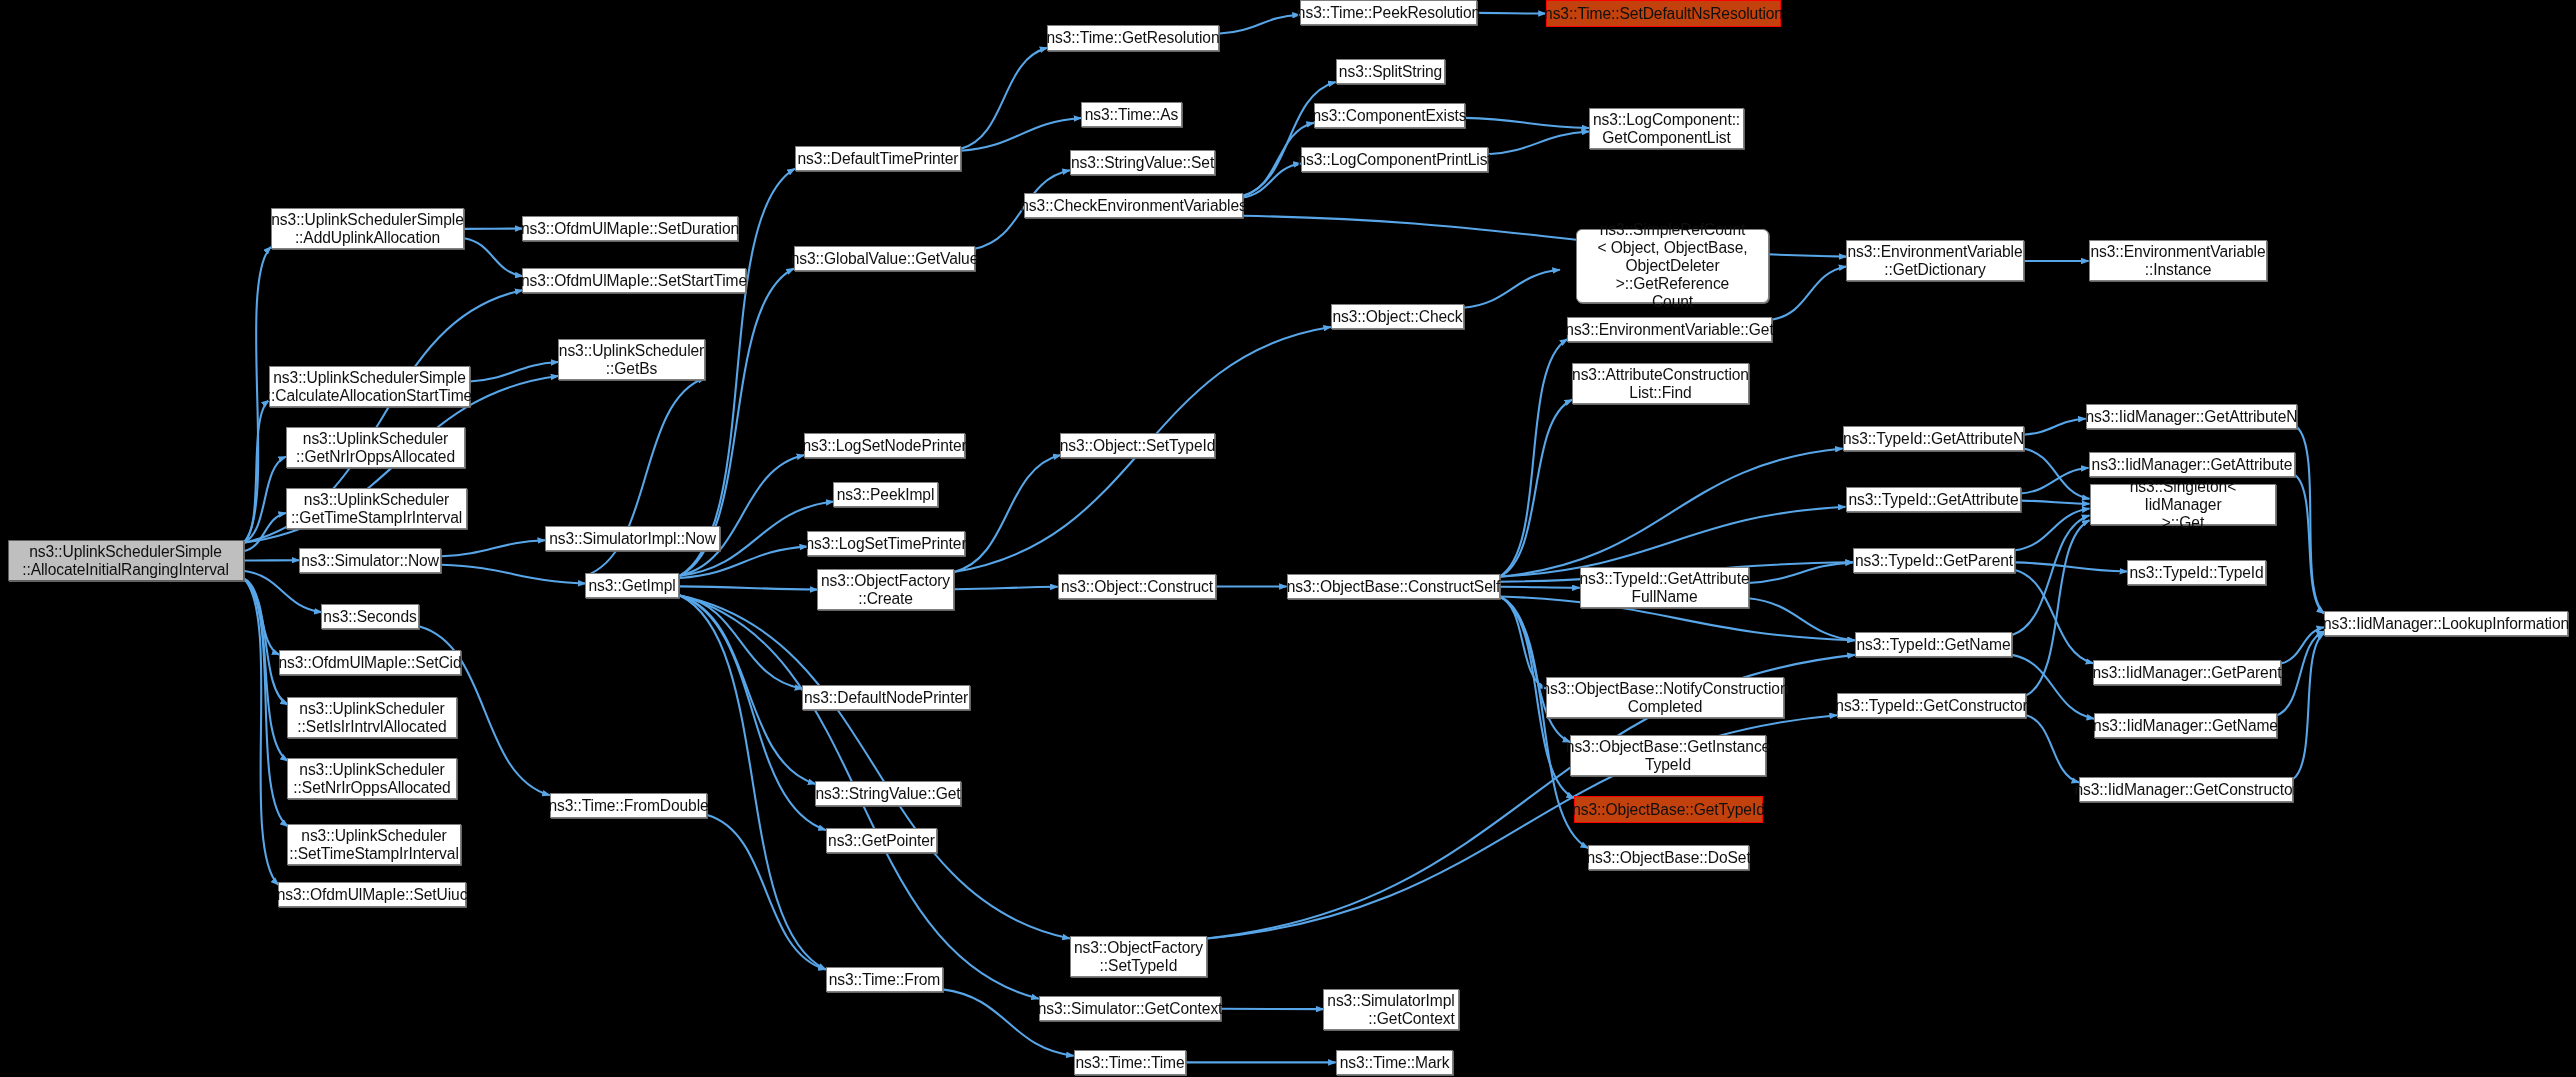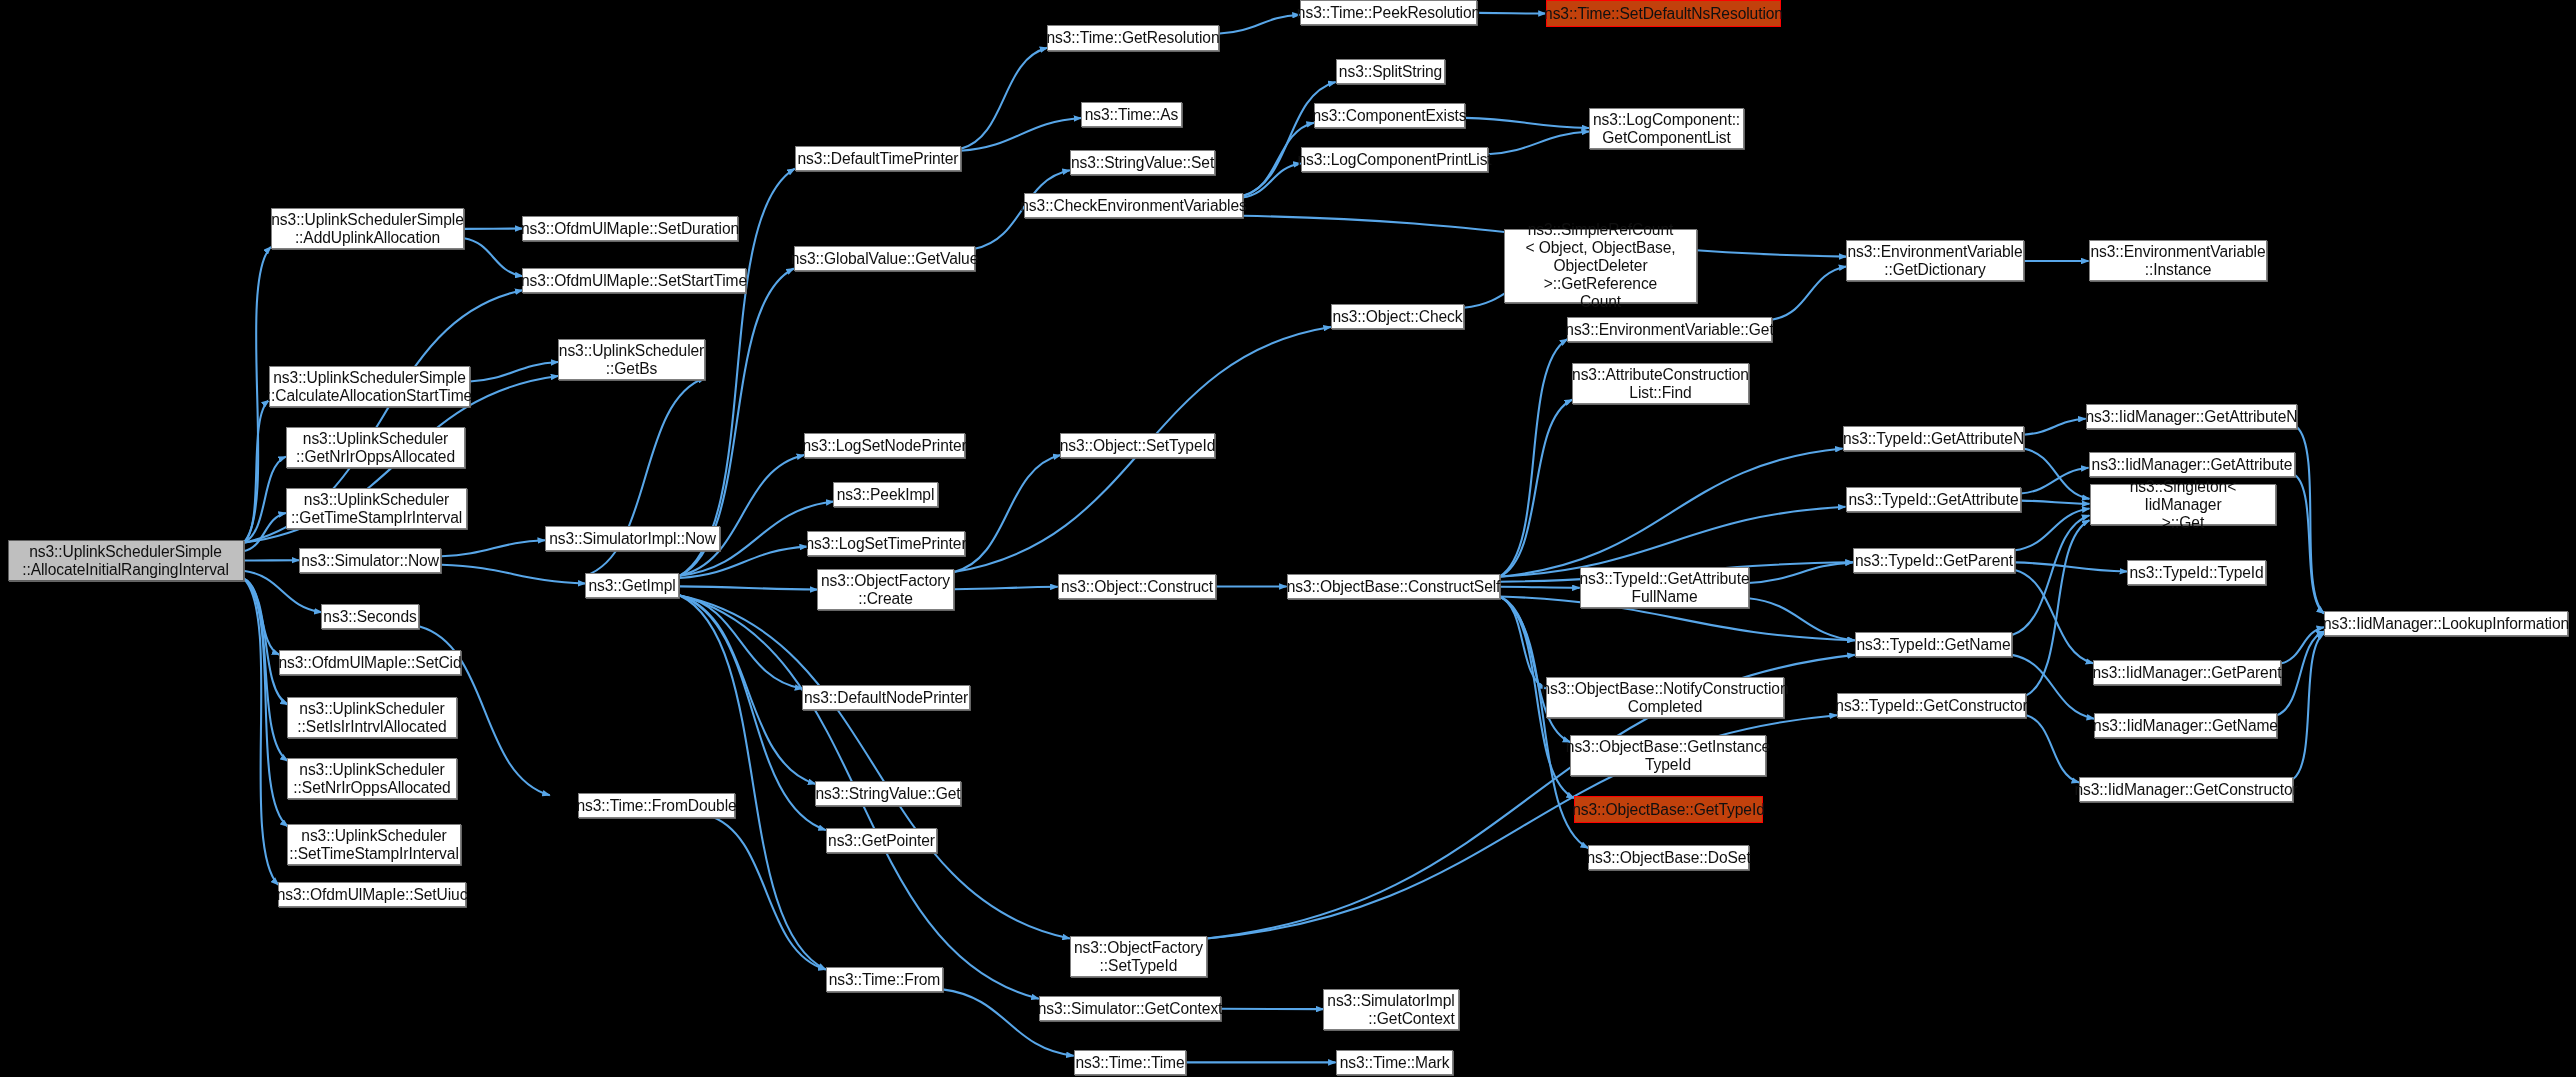--- a/index.html
+++ b/index.html
@@ -155,21 +155,21 @@
       <div class="node" style="left: 299px; top: 548px; width: 142px; height: 25.4px;">ns3::Simulator::Now</div>
       <div class="node" style="left: 321px; top: 604px; width: 98px; height: 25.4px;">ns3::Seconds</div>
       <div class="node" style="left: 279px; top: 650px; width: 182px; height: 25.4px;">ns3::OfdmUlMapIe::SetCid</div>
       <div class="node" style="left: 287px; top: 697px; width: 170px; height: 41px;">ns3::UplinkScheduler
 ::SetIsIrIntrvlAllocated</div>
       <div class="node" style="left: 287px; top: 758px; width: 170px; height: 41px;">ns3::UplinkScheduler
 ::SetNrIrOppsAllocated</div>
       <div class="node" style="left: 287px; top: 824px; width: 174px; height: 41px;">ns3::UplinkScheduler
 ::SetTimeStampIrInterval</div>
       <div class="node" style="left: 278px; top: 882px; width: 188px; height: 25.4px;">ns3::OfdmUlMapIe::SetUiuc</div>
-      <div class="node" style="left: 550px; top: 793px; width: 157px; height: 25.4px; margin-left: 28px;">ns3::Time::FromDouble</div>
+      <div class="node" style="left: 550px; top: 793px; width: 157px; height: 25.4px;">ns3::Time::FromDouble</div>
       <div class="node" style="left: 545px; top: 526px; width: 175px; height: 25.4px;">ns3::SimulatorImpl::Now</div>
       <div class="node" style="left: 585px; top: 573px; width: 94px; height: 25.4px;">ns3::GetImpl</div>
       <div class="node" style="left: 795px; top: 146px; width: 166px; height: 25.4px;">ns3::DefaultTimePrinter</div>
       <div class="node" style="left: 794px; top: 246px; width: 181px; height: 25.4px;">ns3::GlobalValue::GetValue</div>
       <div class="node" style="left: 804px; top: 433px; width: 161px; height: 25.4px;">ns3::LogSetNodePrinter</div>
       <div class="node" style="left: 833px; top: 482px; width: 105px; height: 25.4px;">ns3::PeekImpl</div>
       <div class="node" style="left: 807px; top: 531px; width: 158px; height: 25.4px;">ns3::LogSetTimePrinter</div>
       <div class="node" style="left: 817px; top: 569px; width: 137px; height: 41px;">ns3::ObjectFactory
 ::Create</div>
       <div class="node" style="left: 802px; top: 685px; width: 168px; height: 25.4px;">ns3::DefaultNodePrinter</div>
@@ -191,21 +191,21 @@
       <div class="node" style="left: 1314px; top: 103px; width: 151px; height: 25.4px;">ns3::ComponentExists</div>
       <div class="node" style="left: 1301px; top: 147px; width: 187px; height: 25.4px;">ns3::LogComponentPrintList</div>
       <div class="node" style="left: 1331px; top: 304px; width: 133px; height: 25.4px;">ns3::Object::Check</div>
       <div class="node" style="left: 1287px; top: 574px; width: 213px; height: 25.4px;">ns3::ObjectBase::ConstructSelf</div>
       <div class="node" style="left: 1323px; top: 989px; width: 136px; height: 41px; text-align: right;">ns3::SimulatorImpl
 ::GetContext</div>
       <div class="node" style="left: 1336px; top: 1050px; width: 117px; height: 25.4px;">ns3::Time::Mark</div>
       <div class="node highlight" style="left: 1546px; top: 0px; width: 235px; height: 27px;">ns3::Time::SetDefaultNsResolution</div>
       <div class="node" style="left: 1589px; top: 108px; width: 155px; height: 41px;">ns3::LogComponent::
 GetComponentList</div>
-      <div class="node" style="left: 1504px; top: 229px; width: 193px; height: 74px;">ns3::SimpleRefCount
+      <div class="node" style="left: 1576px; top: 229px; width: 193px; height: 74px; border-radius: 6px;">ns3::SimpleRefCount
 &lt; Object, ObjectBase,
  ObjectDeleter &gt;::GetReference
 Count</div>
       <div class="node" style="left: 1567px; top: 317px; width: 205px; height: 25.4px;">ns3::EnvironmentVariable::Get</div>
       <div class="node" style="left: 1572px; top: 363px; width: 177px; height: 41px;">ns3::AttributeConstruction
 List::Find</div>
       <div class="node" style="left: 1580px; top: 567px; width: 169px; height: 41px;">ns3::TypeId::GetAttribute
 FullName</div>
       <div class="node" style="left: 1546px; top: 677px; width: 238px; height: 41px;">ns3::ObjectBase::NotifyConstruction
 Completed</div>

